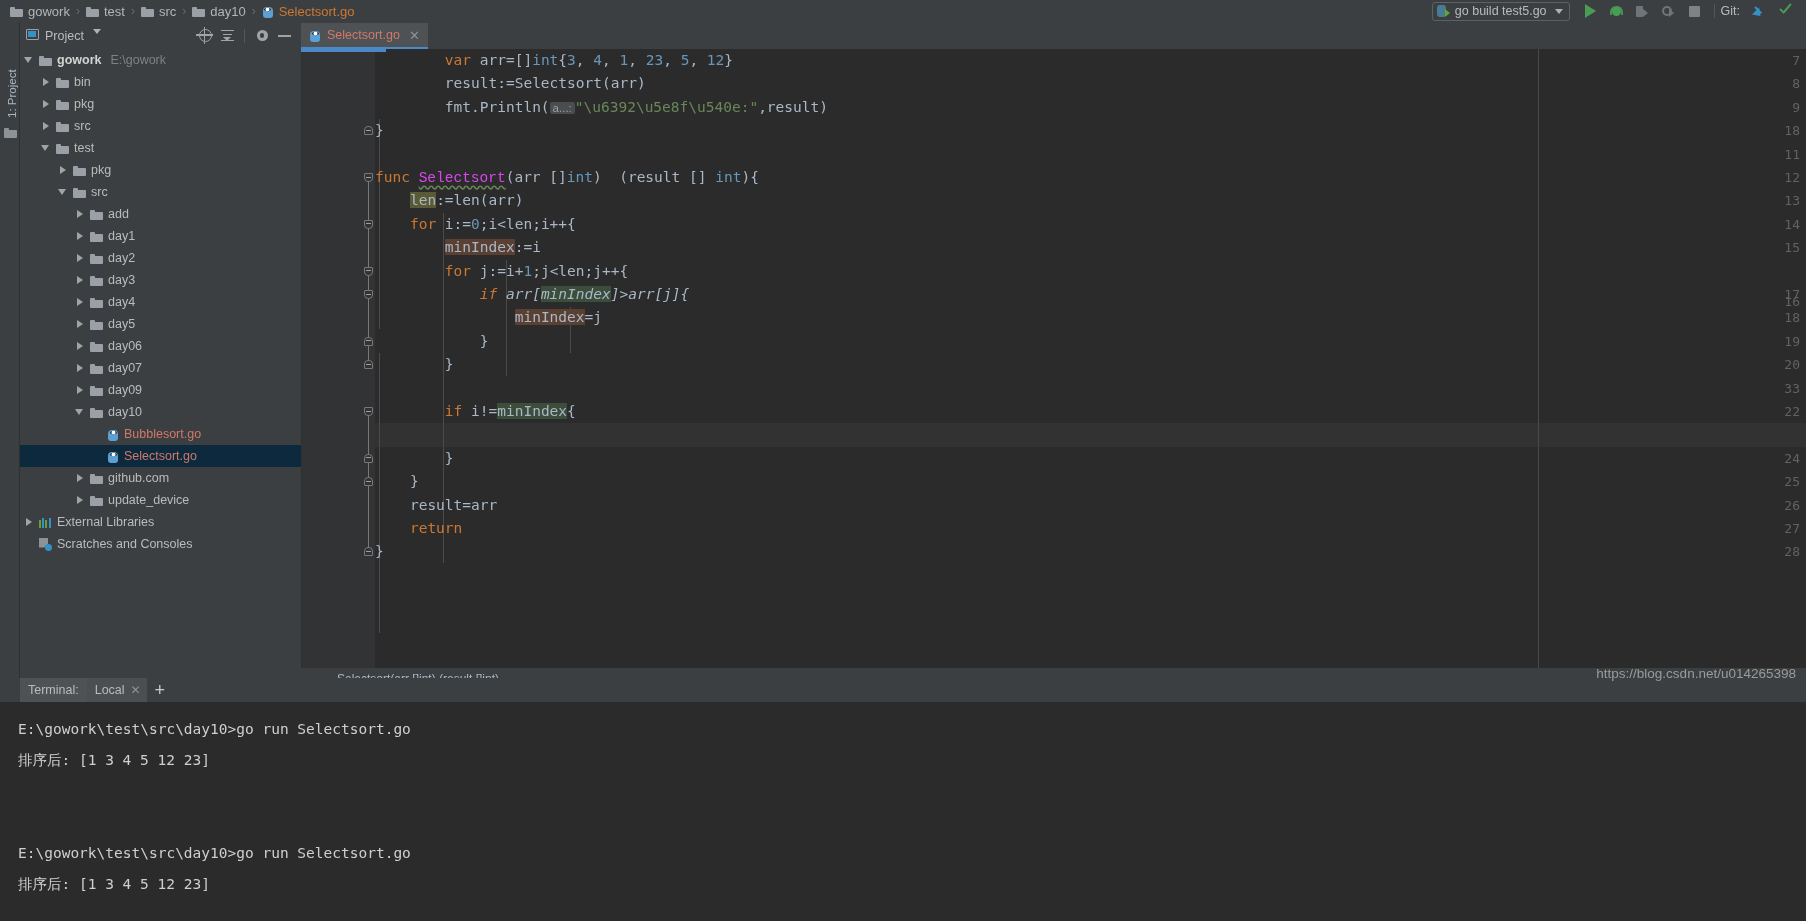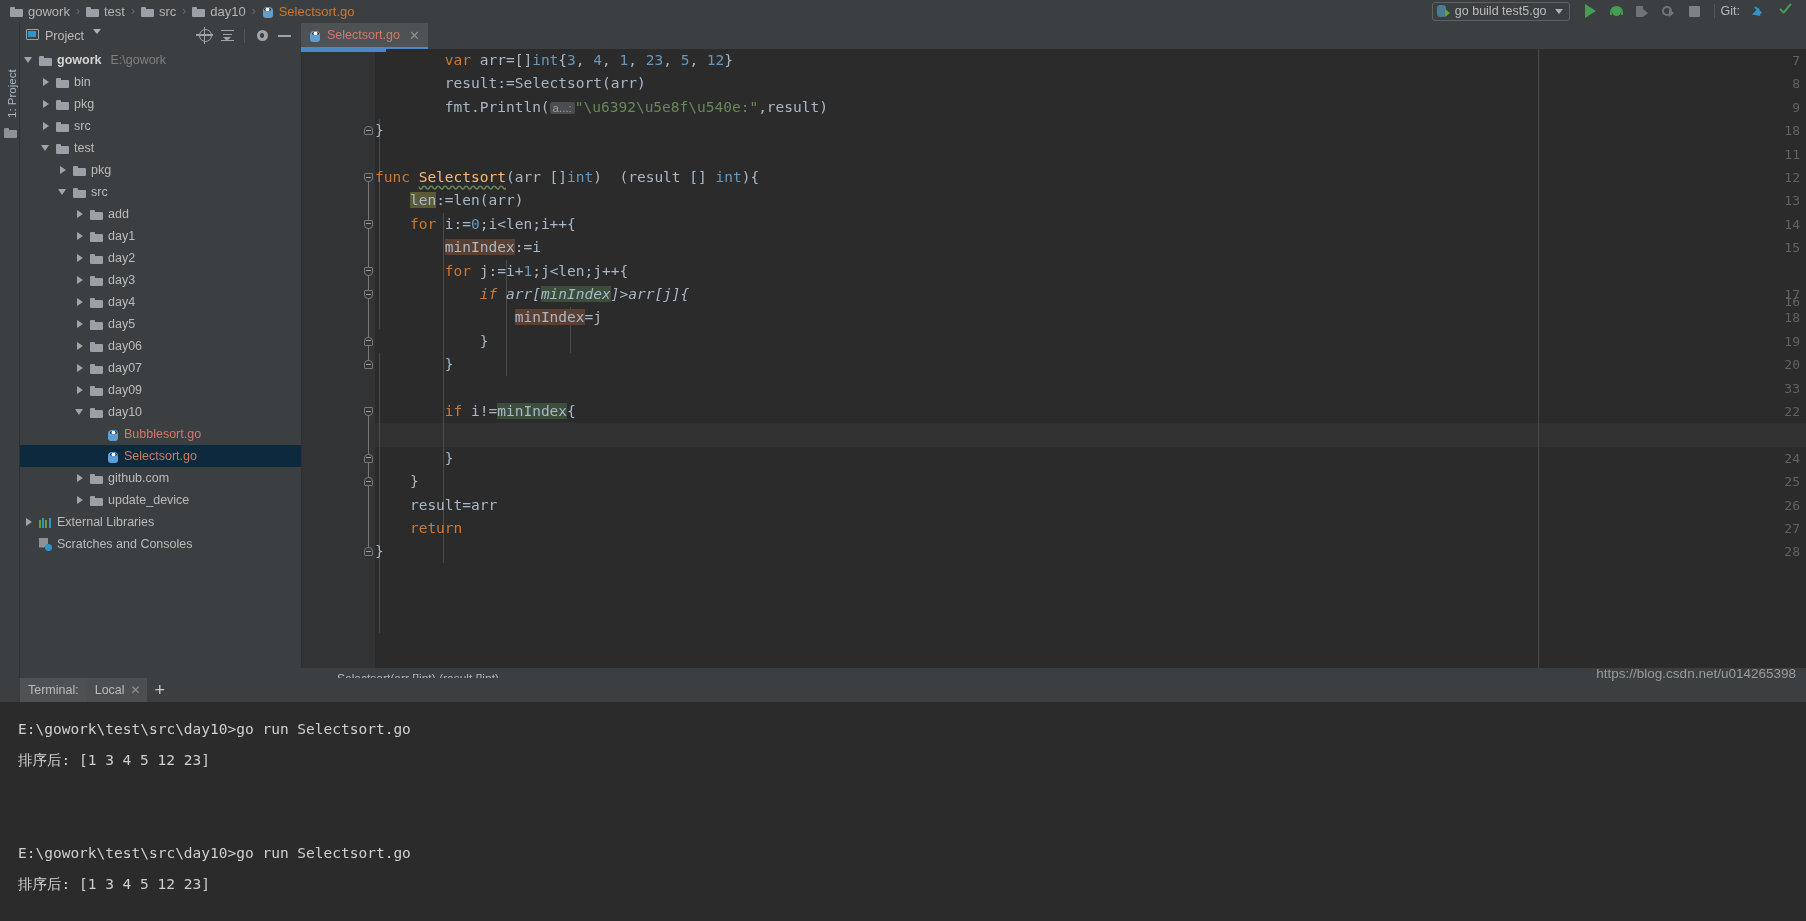--- a/index.html
+++ b/index.html
@@ -180,21 +180,21 @@
     position:absolute; left:74px; top:0; right:0; height:619px;
     font-family:"DejaVu Sans Mono", monospace; font-size:14.5px;
     white-space:pre; color:#a9b7c6;
   }
   .cline { position:absolute; left:0; height:23.4px; line-height:23.4px; }
   .curline-bg { position:absolute; left:0; right:0; height:23.4px; background:#323232; }
   .rightmargin { position:absolute; left:1163px; top:0; width:1px; height:619px; background:#484a4c; }
   .indent-guide { position:absolute; width:1px; background:#4b4b4b; }
 
   .k { color:#cc7832; }  
-  .fn { color:#fdba74; } 
+  .fn { color:#d946ef;font-family:Liberation Mono, monospace; } 
   .num { color:#6897bb; }
   .str { color:#6a8759; }
   .typ { color:#6897bb; }
   .pm { color:#a9b7c6; }
   .hintbox { background:#4a4d4f; color:#9e9e9e; font-size:11.5px; border-radius:2px; padding:0 3px; font-family:"Liberation Sans",sans-serif; }
   .hl-green { background:#3b4d3b; }
   .hl-brown { background:#5a4033; }
   .hl-olive { background:#5a5a34; }
   .hl-brk { background:#3b4d3b; border:1px solid #cfc14a; box-sizing:border-box; }
   .squiggle { text-decoration: underline wavy #6a8759; text-underline-offset:3px; }

